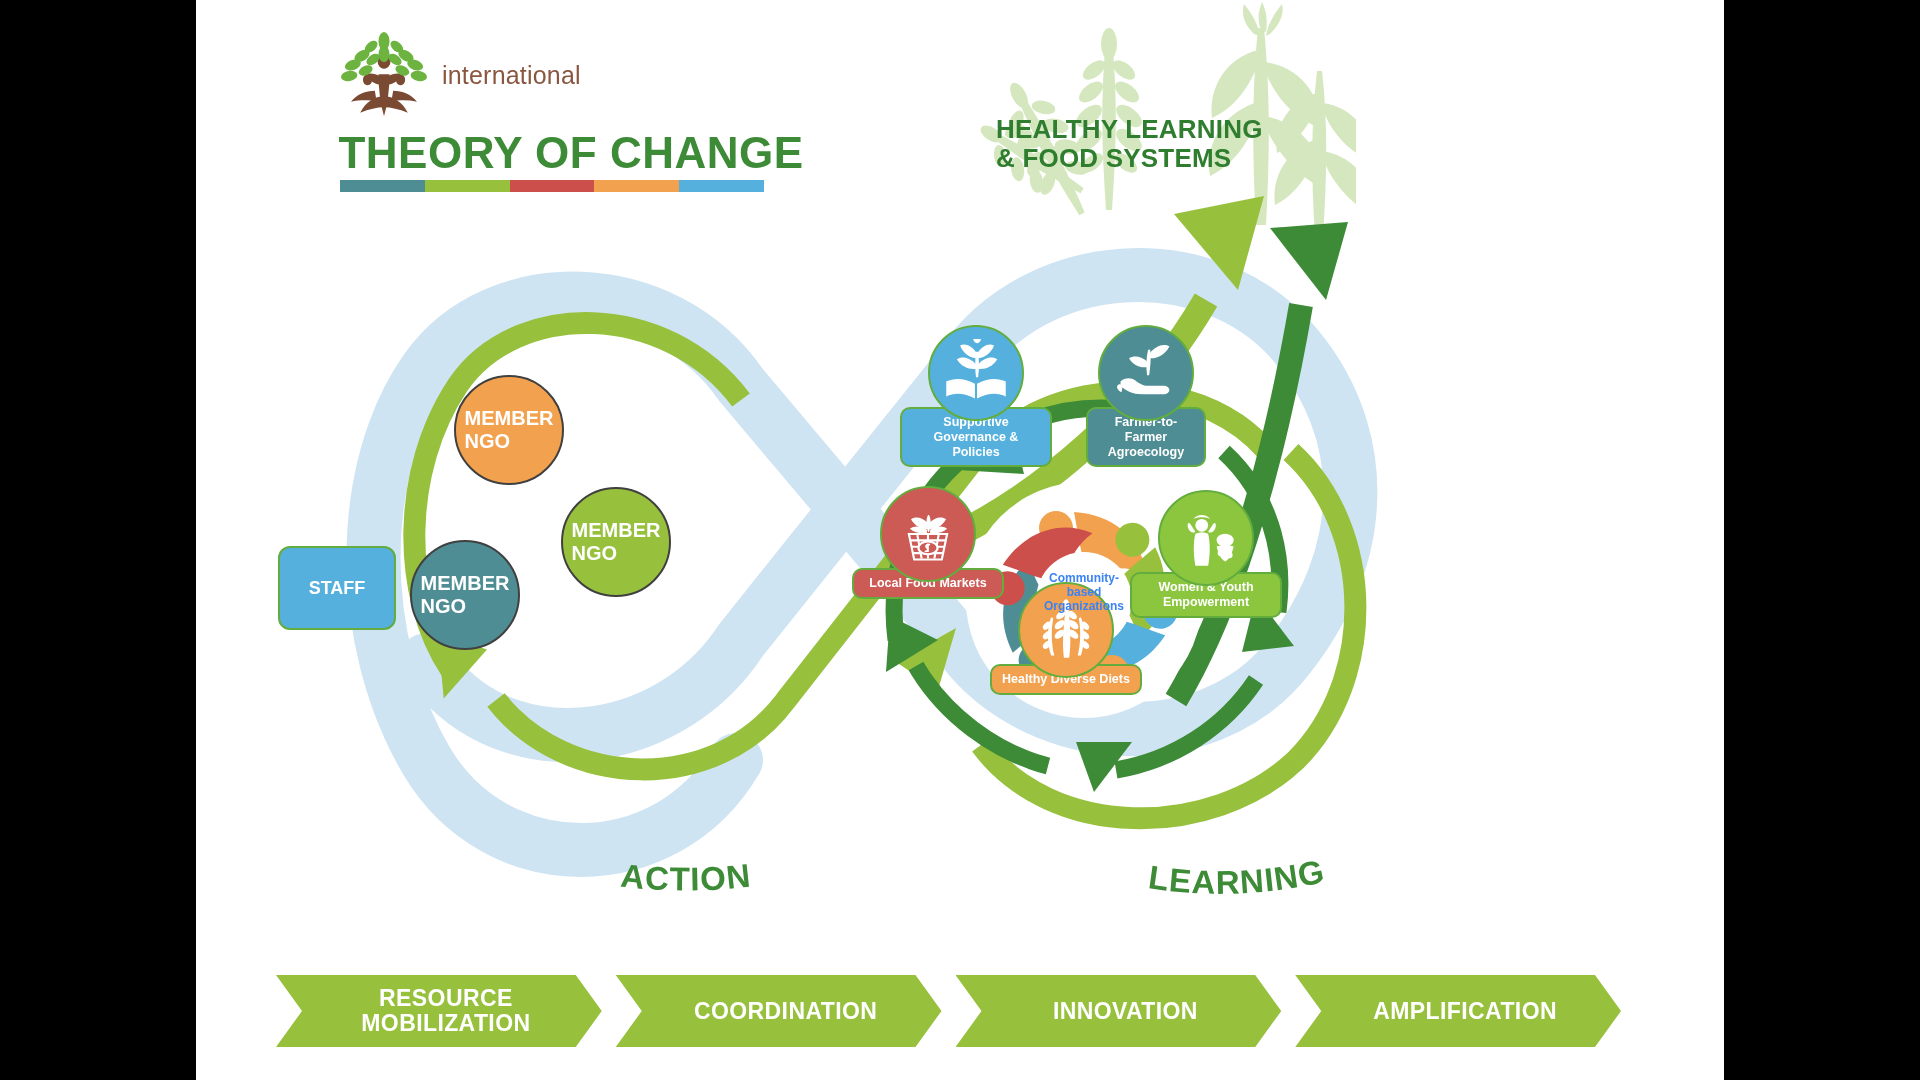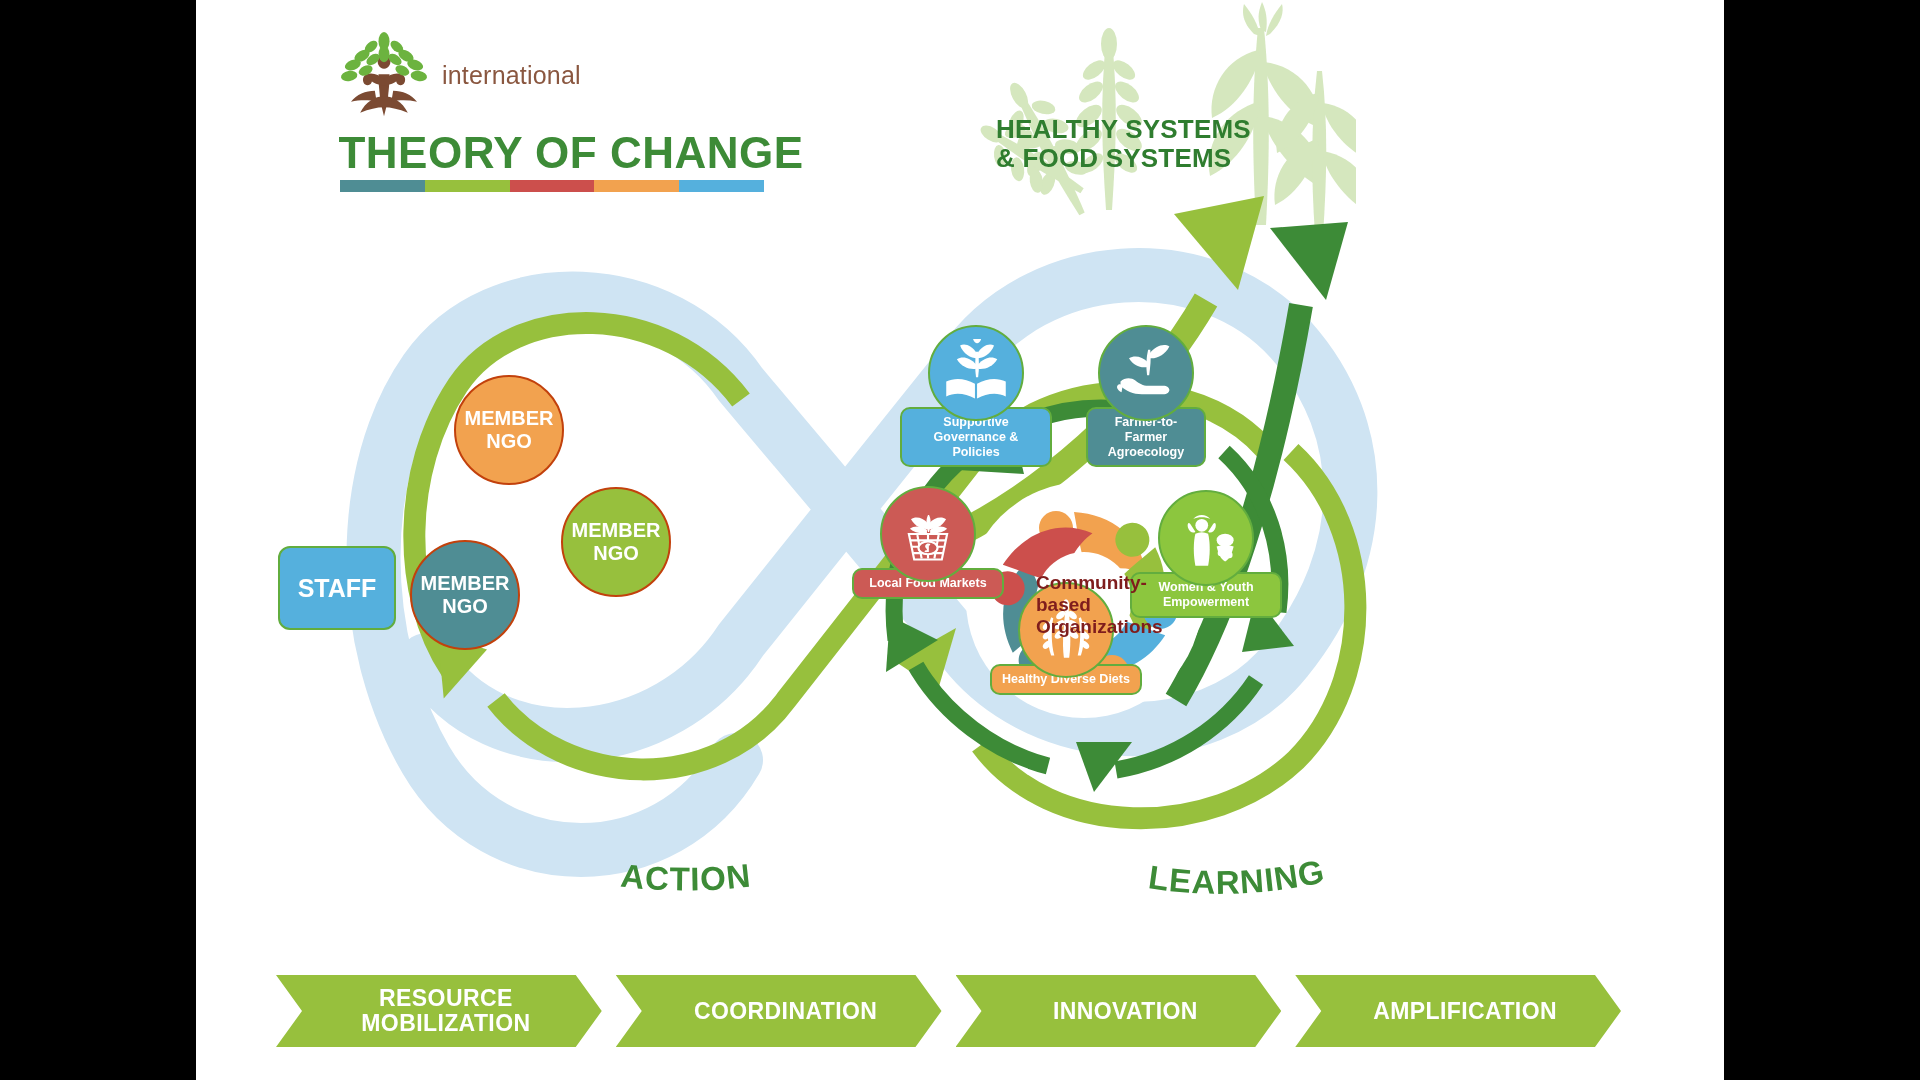--- a/index.html
+++ b/index.html
@@ -52,30 +52,30 @@
   .headline {
     position: absolute; left: 800px; top: 115px; width: 330px;
     font-size: 26px; font-weight: bold; color: #2f7d2f;
     line-height: 1.12; letter-spacing: .2px; z-index: 6;
   }
 
   
   .node { position: absolute; z-index: 5; }
   .circle-node {
     border-radius: 50%;
-    border: 2px solid #c2410c;
+    border: 2px solid #404040;
     display: flex; align-items: center; justify-content: center;
-    text-align: center; color: #fff; font-weight: bold;
+    text-align: left; color: #fff; font-weight: bold;
     line-height: 1.14; white-space: pre-line;
   }
   .staff-node {
     border-radius: 12px; border: 2px solid #62ad3e;
     background: #55b0dd;
     display: flex; align-items: center; justify-content: center;
-    color: #fff; font-weight: bold; font-size: 25px;
+    color: #fff; font-weight: bold; font-size: 18px;
   }
 
   
   .cyc { position: absolute; z-index: 6; width: 120px; }
   .cyc-ico {
     width: 96px; height: 96px; border-radius: 50%;
     border: 2px solid #62ad3e; margin: 0 auto;
     display: flex; align-items: center; justify-content: center;
     position: relative; z-index: 2;
   }
@@ -84,22 +84,22 @@
     position: relative; margin-top: -14px; z-index: 1;
     border-radius: 10px; border: 2px solid #62ad3e;
     color: #fff; font-size: 12.5px; font-weight: bold;
     text-align: center; line-height: 1.18;
     padding: 6px 8px 6px; white-space: pre-line;
   }
   .cyc-lbl.wide { margin-left: -16px; margin-right: -16px; }
 
   .cbo-label {
     position: absolute; z-index: 8;
-    width: 96px; text-align: left;
-    font-size: 19px; font-weight: bold; color: #7f1d1d;
+    width: 96px; text-align: center;
+    font-size: 12px; font-weight: bold; color: #3b82f6;
     line-height: 1.15; white-space: pre-line;
   }
 
   
   .chev-row {
     position: absolute; left: 80px; top: 975px;
     width: 1345px; height: 72px;
     display: flex; gap: 14px; z-index: 5;
   }
   .chev {
@@ -326,21 +326,21 @@
   <div class="toc-title">THEORY OF CHANGE</div>
   <div class="toc-bar">
     <span style="background:#4f8d94"></span>
     <span style="background:#97c03d"></span>
     <span style="background:#cc4f4c"></span>
     <span style="background:#f2a24f"></span>
     <span style="background:#55b0dd"></span>
   </div>
 
   <div class="headline">
-    <div>HEALTHY SYSTEMS</div>
+    <div>HEALTHY LEARNING</div>
     <div>&amp; FOOD SYSTEMS</div>
   </div>
 
   <div class="node staff-node" style="left:82px; top:546px; width:118px; height:84px;">
     <span>STAFF</span>
   </div>
 
   <div class="node circle-node" style="left:258px; top:375px; width:110px; height:110px; background:#f2a24f; font-size:20px;">
     <span>MEMBER
 NGO</span>

